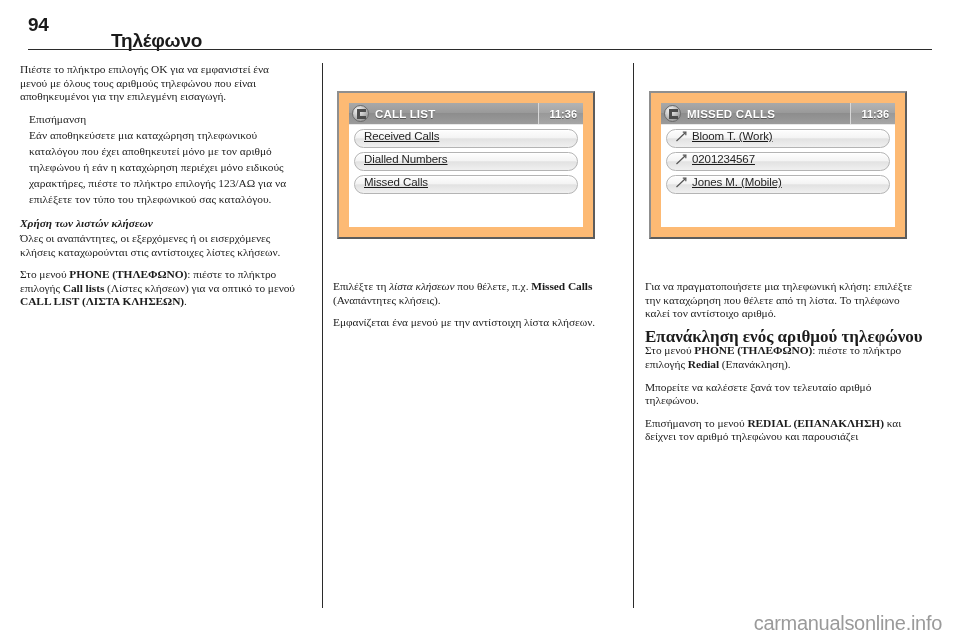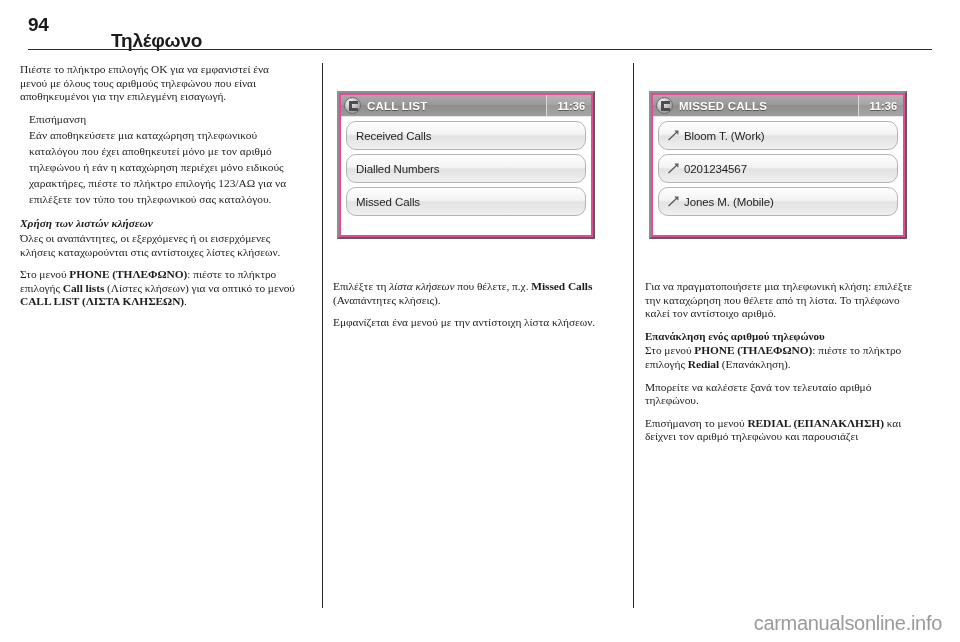--- a/index.html
+++ b/index.html
@@ -112,46 +112,46 @@
   h3.sub {
     margin: 3px 0 1px 0;
     font-size: 11.4px;
     line-height: 13.6px;
     font-weight: bold;
     font-style: italic;
     color: #1c1c1c;
   }
   h3.sub2 {
     margin: 4px 0 1px 0;
-    font-size: 11px;
+    font-size: 17px;
     line-height: 13.6px;
     font-weight: bold;
     color: #1c1c1c;
   }
 
   
   .screen-figure {
     position: relative;
     width: 274px;
     height: 203px;
     background: #ffffff;
     margin-bottom: 14px;
   }
   .screen-bezel {
     position: absolute;
     left: 4px;
     top: 28px;
     width: 258px;
     height: 148px;
-    background: #ec4899;
+    background: #fdba74;
     border: 2px solid #8f8f8f;
     border-right-color: #5c5c5c;
     border-bottom-color: #5c5c5c;
     box-sizing: border-box;
-    padding: 2px;
+    padding: 10px;
   }
   .screen-inner {
     position: relative;
     width: 100%;
     height: 100%;
     background: #ffffff;
     overflow: hidden;
   }
   .screen-titlebar {
     position: relative;
@@ -207,29 +207,29 @@
     background: linear-gradient(to bottom, #b4b4b4 0%, #a4a4a4 48%, #999999 50%, #a6a6a6 100%);
     border-left: 1px solid #d8d8d8;
     flex: 0 0 auto;
     text-align: center;
   }
   .screen-body {
     padding: 4px 5px 0 5px;
   }
   .list-pill {
     position: relative;
-    height: 29px;
+    height: 19px;
     margin-bottom: 4px;
     border-radius: 10px;
     background: linear-gradient(to bottom, #fefefe 0%, #f4f4f4 45%, #e2e2e2 52%, #f0f0f0 100%);
     border: 1px solid #b4b4b4;
     box-sizing: border-box;
     display: flex;
-    align-items: center;
     box-shadow: inset 0 1px 0 #ffffff;
+    text-decoration: underline;
   }
   .pill-label {
     font-family: "Liberation Sans", sans-serif;
     font-size: 11.5px;
     color: #242424;
     margin-left: 9px;
     letter-spacing: -0.1px;
     white-space: nowrap;
   }
   .pill-label.with-icon { margin-left: 4px; }

